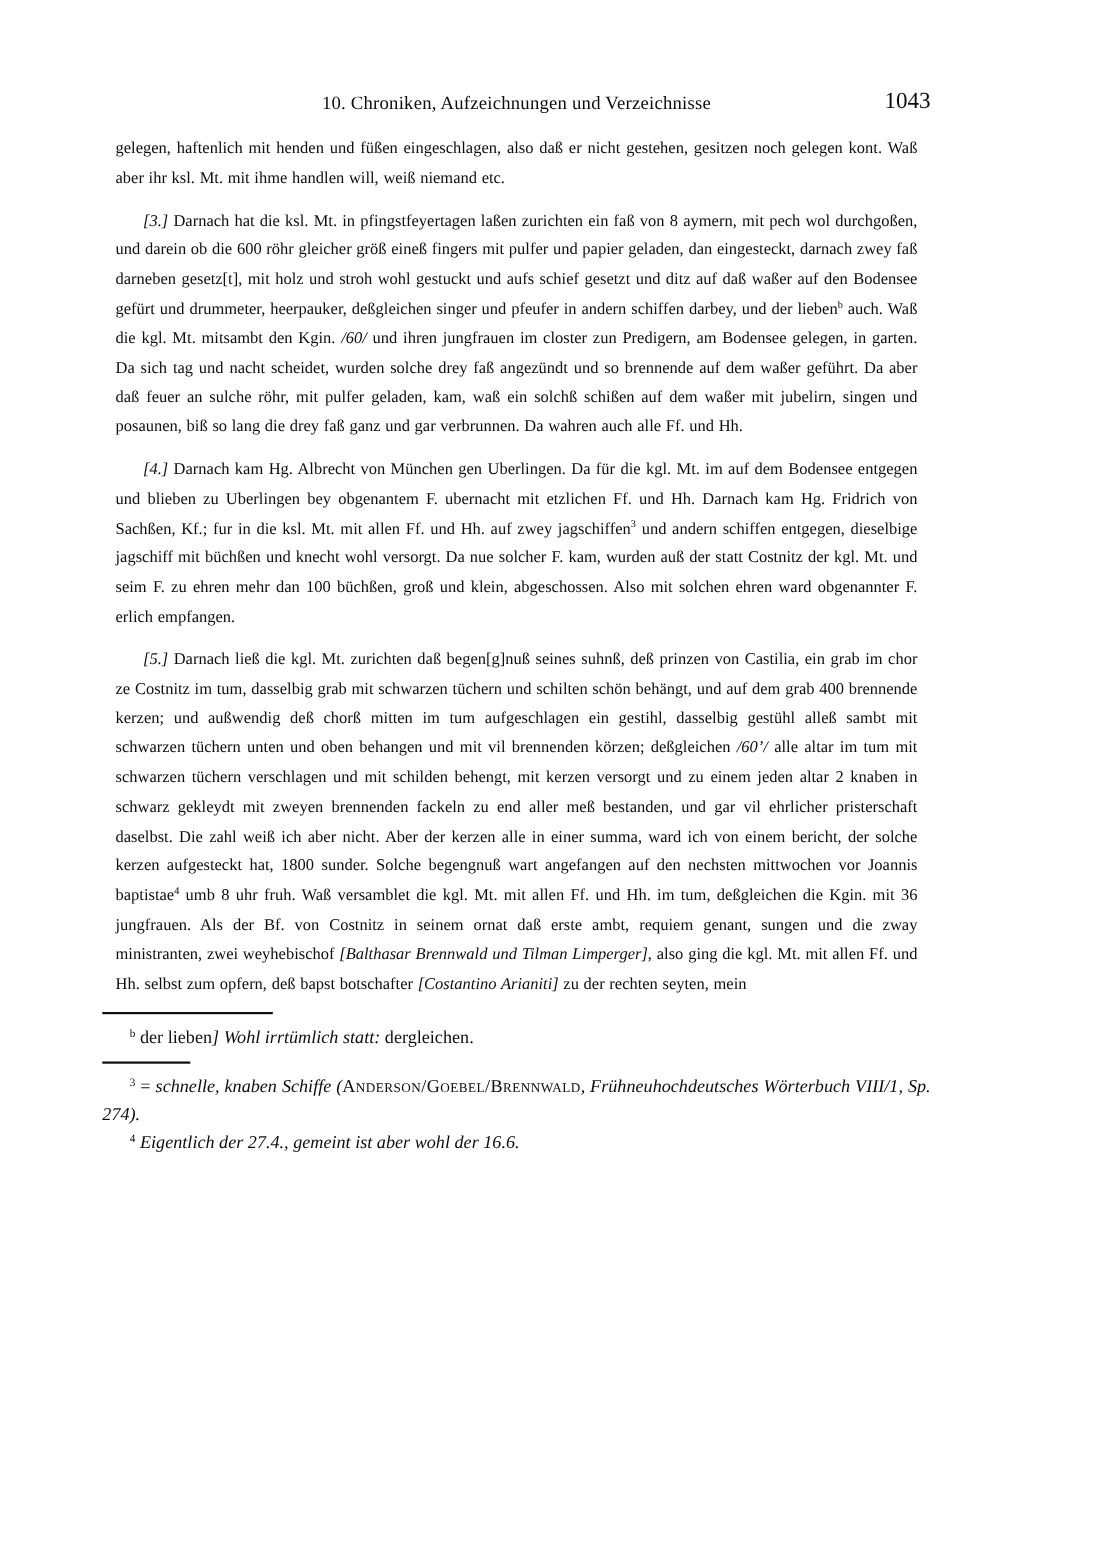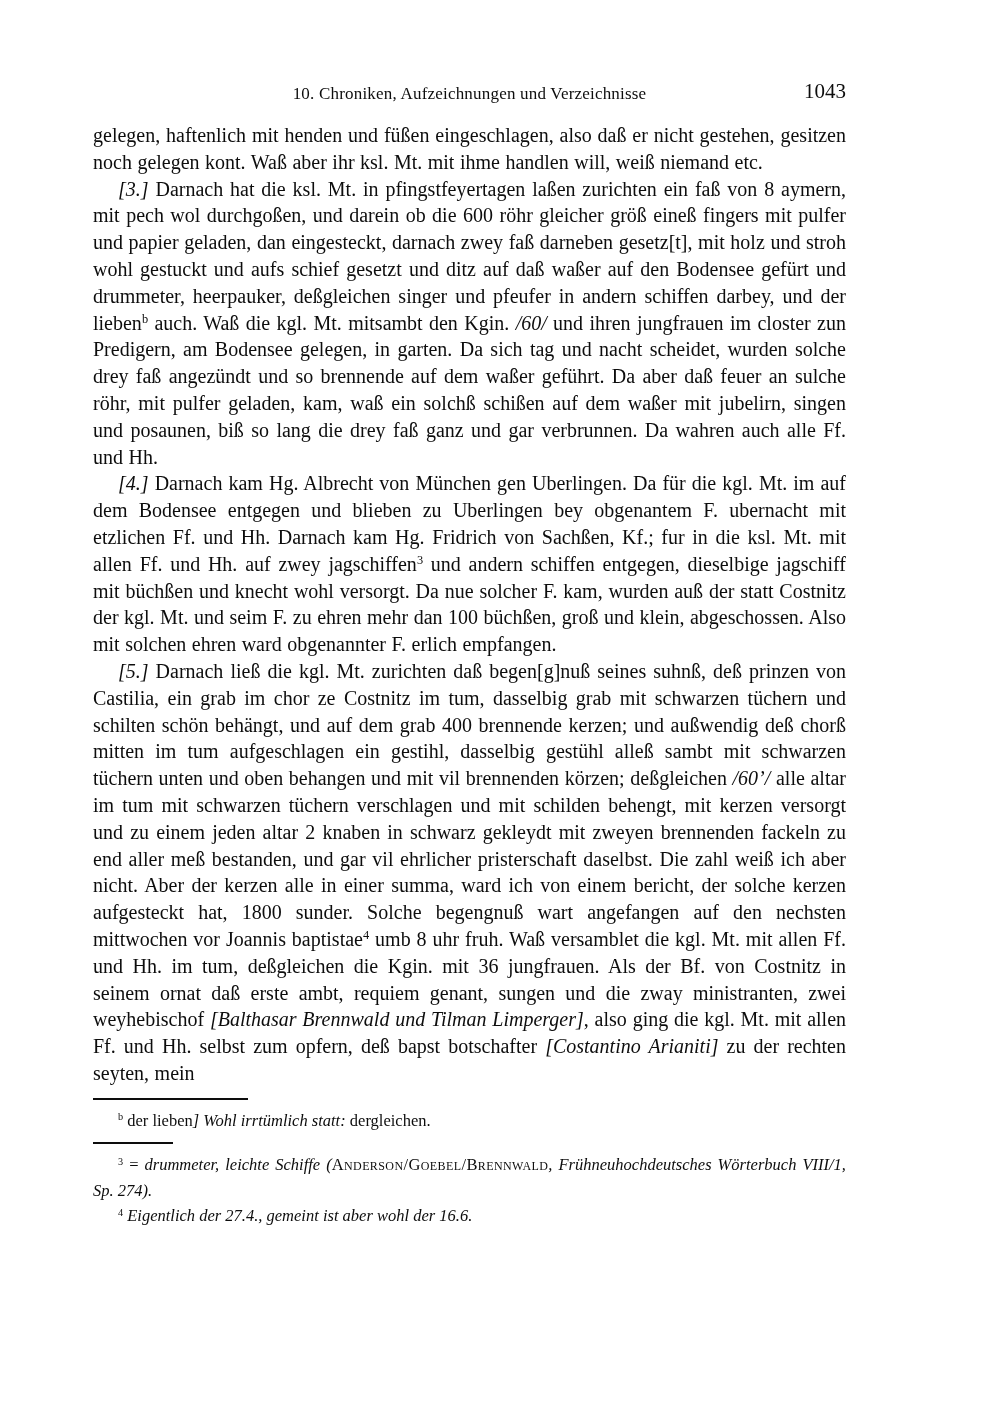--- a/index.html
+++ b/index.html
@@ -33,22 +33,22 @@
     line-height: 24px;
   }
   .page-number {
     position: absolute;
     right: 0; top: -3px;
     font-size: 21px;
     line-height: 24px;
     text-align: right;
   }
   .body-text .para {
-    margin: 0;
-    font-size: 20px;
+    margin: 12px;
+    font-size: 15px;
     line-height: 26.8px;
     text-align: justify;
     hyphens: none;
     word-spacing: 0.5px;
   }
   .body-text .para.indent { text-indent: 25px; }
   .it { font-style: italic; }
   .sc { font-variant: small-caps; letter-spacing: 0.4px; }
   sup.note-ref {
     font-size: 0.62em;
@@ -91,19 +91,19 @@
         <p class="para indent"><span class="it">[5.]</span><span> Darnach ließ die kgl. Mt. zurichten daß begen[g]nuß seines suhnß, deß prinzen von Castilia, ein grab im chor ze Costnitz im tum, dasselbig grab mit schwarzen tüchern und schilten schön behängt, und auf dem grab 400 brennende kerzen; und außwendig deß chorß mitten im tum aufgeschlagen ein gestihl, dasselbig gestühl alleß sambt mit schwarzen tüchern unten und oben behangen und mit vil brennenden körzen; deßgleichen </span><span class="it">/60’/</span><span> alle altar im tum mit schwarzen tüchern verschlagen und mit schilden behengt, mit kerzen versorgt und zu einem jeden altar 2 knaben in schwarz gekleydt mit zweyen brennenden fackeln zu end aller meß bestanden, und gar vil ehrlicher pristerschaft daselbst. Die zahl weiß ich aber nicht. Aber der kerzen alle in einer summa, ward ich von einem bericht, der solche kerzen aufgesteckt hat, 1800 sunder. Solche begengnuß wart angefangen auf den nechsten mittwochen vor Joannis baptistae</span><sup class="note-ref">4</sup><span> umb 8 uhr fruh. Waß versamblet die kgl. Mt. mit allen Ff. und Hh. im tum, deßgleichen die Kgin. mit 36 jungfrauen. Als der Bf. von Costnitz in seinem ornat daß erste ambt, requiem genant, sungen und die zway ministranten, zwei weyhebischof </span><span class="it">[Balthasar Brennwald und Tilman Limperger]</span><span>, also ging die kgl. Mt. mit allen Ff. und Hh. selbst zum opfern, deß bapst botschafter </span><span class="it">[Costantino Arianiti]</span><span> zu der rechten seyten, mein</span></p>
       </div>
 
     <div class="footnotes">
       <div class="rule rule-apparatus"></div>
       <div id="apparatus-container">
           <p class="footnote"><sup class="note-ref">b</sup><span> der lieben</span><span class="it">] Wohl irrtümlich statt:</span><span> dergleichen.</span></p>
         </div>
       <div class="rule rule-commentary"></div>
       <div id="commentary-container">
-          <p class="footnote"><sup class="note-ref">3</sup><span> = </span><span class="it">drummeter, leichte Schiffe (</span><span class="sc">Anderson/Goebel/Brennwald</span><span class="it">, Frühneuhochdeutsches Wörterbuch VIII/1, Sp. 274).</span></p>
+          <p class="footnote"><sup class="note-ref">3</sup><span> = </span><span class="it">schnelle, knaben Schiffe (</span><span class="sc">Anderson/Goebel/Brennwald</span><span class="it">, Frühneuhochdeutsches Wörterbuch VIII/1, Sp. 274).</span></p>
           <p class="footnote"><sup class="note-ref">4</sup><span> </span><span class="it">Eigentlich der 27.4., gemeint ist aber wohl der 16.6.</span></p>
         </div>
     </div>
 
   </div>
 </div>
 
 </body></html>

